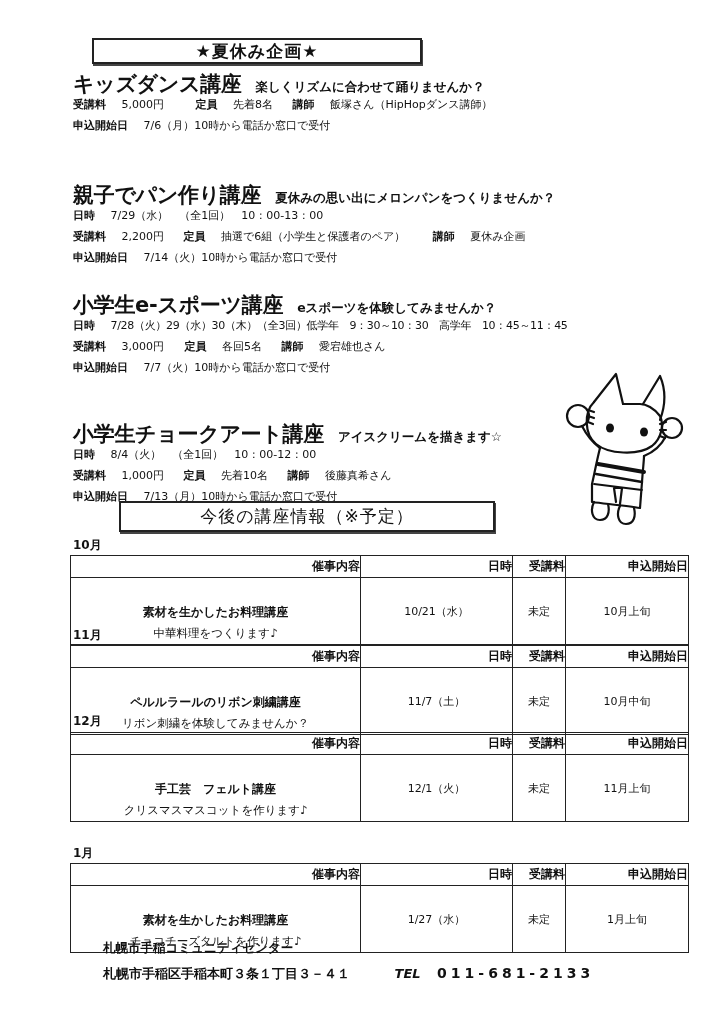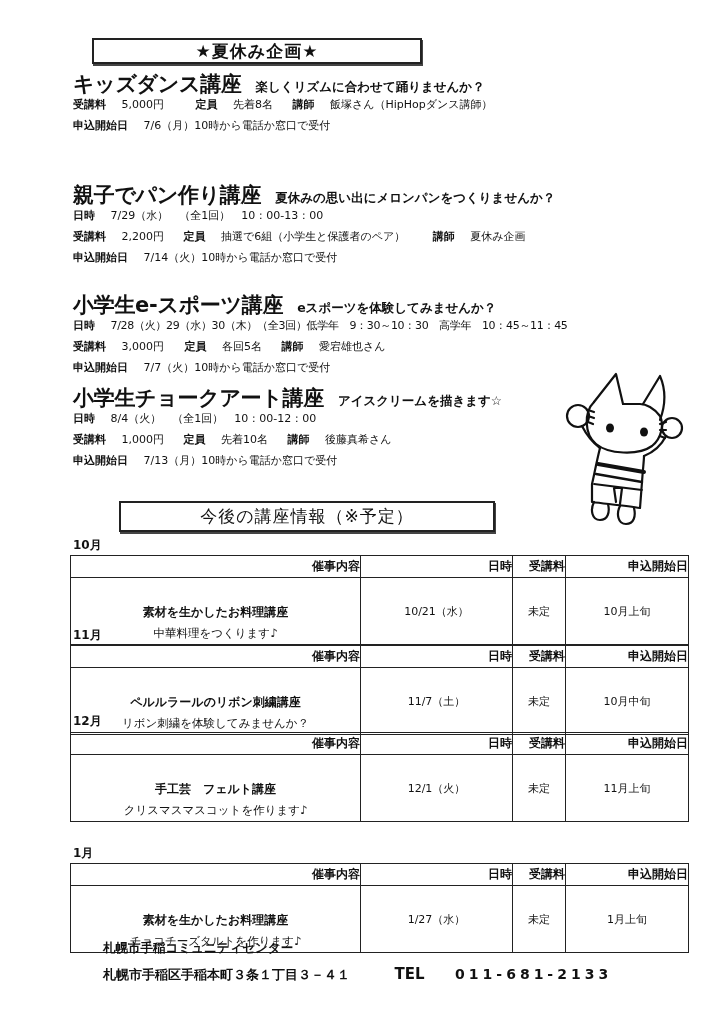--- a/index.html
+++ b/index.html
@@ -67,21 +67,21 @@
     .lbl {
       font-weight: bold;
       margin-right: 12px;
     }
     .val {
       margin-right: 16px;
     }
     #course-0 { top: 70px; }
     #course-1 { top: 181px; }
     #course-2 { top: 291px; }
-    #course-3 { top: 384px; }
+    #course-3 { top: 420px; }
 
     .mascot {
       position: absolute;
       left: 548px;
       top: 372px;
       width: 140px;
       height: 160px;
     }
 
     .month-label {
@@ -130,21 +130,21 @@
 
     .footer {
       position: absolute;
       left: 103px;
       font-weight: bold;
       font-size: 12.5px;
       white-space: nowrap;
     }
     #footer-name { top: 940px; }
     #footer-addr { top: 965px; font-size: 13px; }
-    .tel-label { font-size: 15px; margin-left: 40px; margin-right: 26px; }
+    .tel-label { font-size: 13px; margin-left: 40px; margin-right: 12px; font-style: italic; }
     .tel-num { letter-spacing: 4px; font-size: 14px; }
   </style>
 </head>
 <body>
 
 <div class="title-box" id="summer-title-box">
   <span>★夏休み企画★</span>
 </div>
 
 <div class="course" id="course-0">

